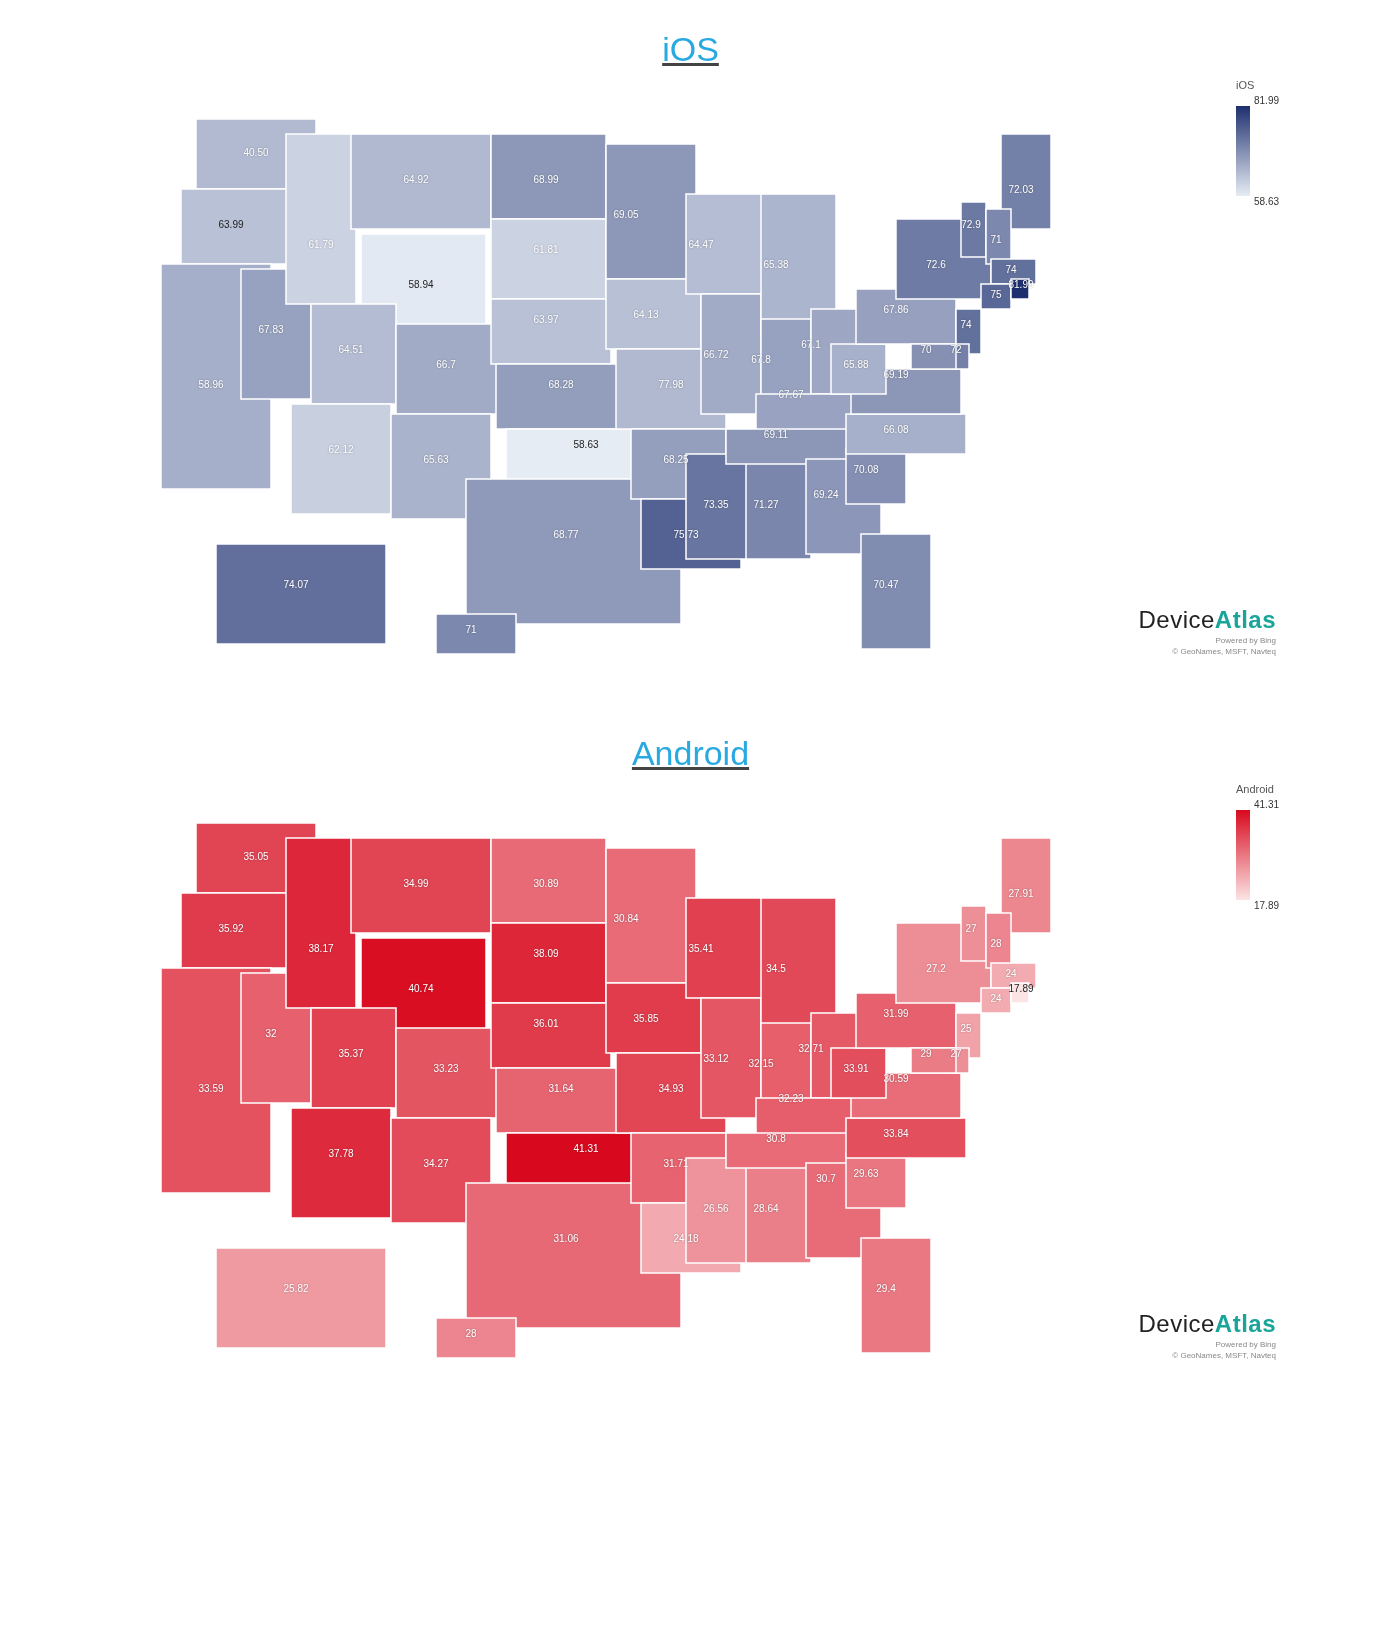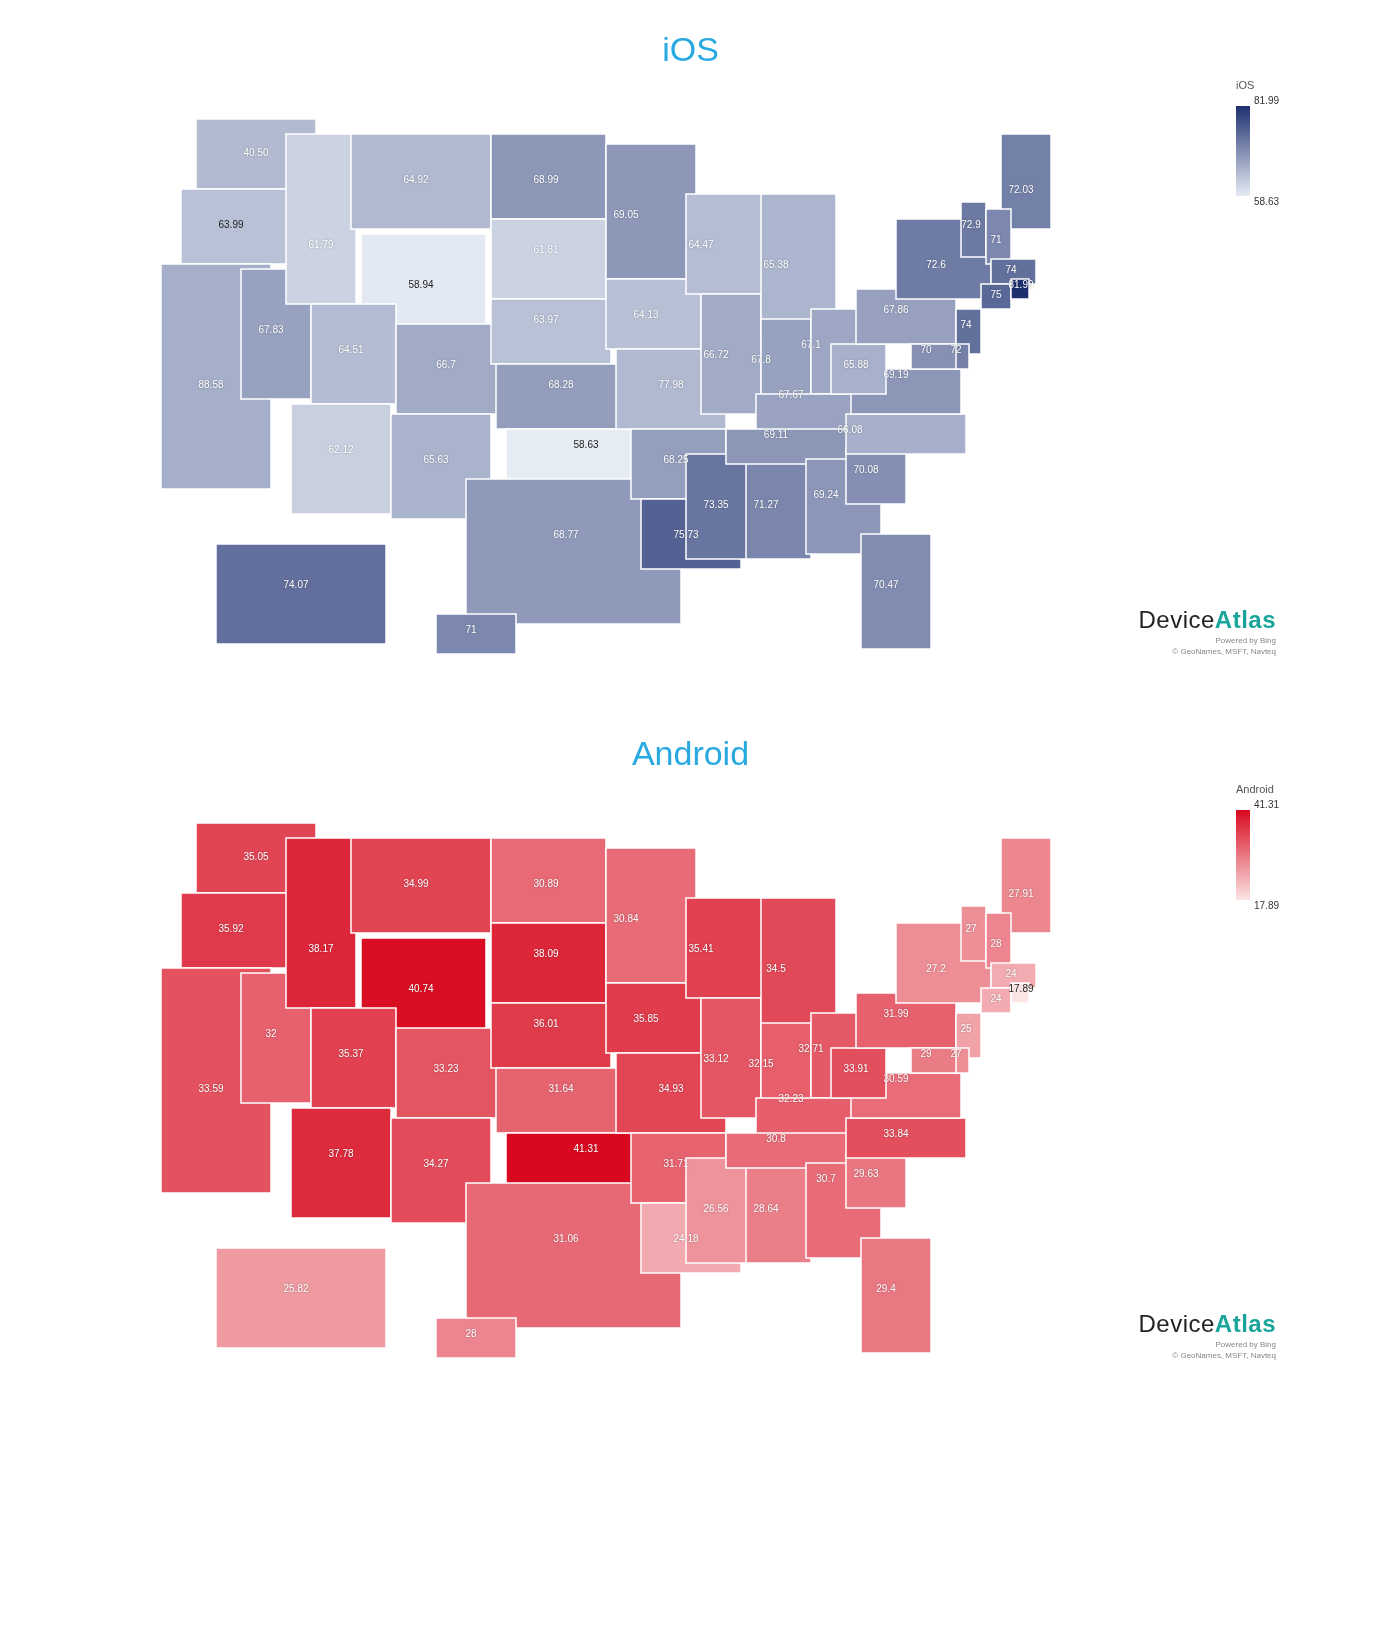--- a/index.html
+++ b/index.html
@@ -1,16 +1,16 @@
 <!DOCTYPE html>
 <html><head>
 <meta charset="utf-8">
 <style>
 html,body{margin:0;padding:0;background:#fff;font-family:"Segoe UI",Arial,sans-serif;color:#444}
-.page{width:1129px;margin:0 auto;}
+.page{width:1129px;margin:0 auto;text-decoration:underline;}
 .heading{font-size:34px;text-align:center;font-weight:400;margin:30px 0 5px;}
 .sub{font-size:14px;text-align:center;color:#555;margin-bottom:10px;}
 .mapwrap{position:relative;width:1180px;height:600px;margin:0 auto;}
 .mapwrap svg{position:absolute;left:0;top:0;}
 .state-label{position:absolute;font-size:10px;color:#fff;white-space:nowrap;transform:translate(-50%,-50%);pointer-events:none;font-weight:500;text-shadow:0 0 2px rgba(0,0,0,0.35);}
 .state-label.dark{color:#222;text-shadow:none;}
 .legend{position:absolute;right:10px;top:5px;width:60px;}
 .legend .lgtitle{font-size:11px;color:#555;margin-bottom:4px;}
 .legend .bar{width:14px;height:90px;}
 .legend .val{font-size:10px;color:#333;}
@@ -83,21 +83,21 @@
     <div class="bar" id="leg-ios" style="background: linear-gradient(rgb(30, 47, 111), rgb(230, 236, 244));"></div>
     <div class="val" style="text-align:left;margin-left:18px;">58.63</div>
   </div>
   <div class="brand">
     <div class="logo">Device<b>Atlas</b></div>
     <div class="cred">Powered by Bing</div>
     <div class="cred">© GeoNames, MSFT, Navteq</div>
   </div>
 <div class="state-label" style="left: 130px; top: 78px;">40.50</div>
       <div class="state-label dark" style="left: 105px; top: 150px;">63.99</div>
-      <div class="state-label" style="left: 85px; top: 310px;">88.58</div>
+      <div class="state-label" style="left: 85px; top: 310px;">58.96</div>
       <div class="state-label" style="left: 145px; top: 255px;">67.83</div>
       <div class="state-label" style="left: 195px; top: 170px;">61.79</div>
       <div class="state-label" style="left: 290px; top: 105px;">64.92</div>
       <div class="state-label dark" style="left: 295px; top: 210px;">58.94</div>
       <div class="state-label" style="left: 225px; top: 275px;">64.51</div>
       <div class="state-label" style="left: 320px; top: 290px;">66.7</div>
       <div class="state-label" style="left: 215px; top: 375px;">62.12</div>
       <div class="state-label" style="left: 310px; top: 385px;">65.63</div>
       <div class="state-label" style="left: 420px; top: 105px;">68.99</div>
       <div class="state-label" style="left: 420px; top: 175px;">61.81</div>
@@ -115,21 +115,21 @@
       <div class="state-label" style="left: 590px; top: 430px;">73.35</div>
       <div class="state-label" style="left: 640px; top: 430px;">71.27</div>
       <div class="state-label" style="left: 650px; top: 190px;">65.38</div>
       <div class="state-label" style="left: 635px; top: 285px;">67.8</div>
       <div class="state-label" style="left: 685px; top: 270px;">67.1</div>
       <div class="state-label" style="left: 665px; top: 320px;">67.67</div>
       <div class="state-label" style="left: 650px; top: 360px;">69.11</div>
       <div class="state-label" style="left: 700px; top: 420px;">69.24</div>
       <div class="state-label" style="left: 760px; top: 510px;">70.47</div>
       <div class="state-label" style="left: 740px; top: 395px;">70.08</div>
-      <div class="state-label" style="left: 724px; top: 355px;">66.08</div>
+      <div class="state-label" style="left: 770px; top: 355px;">66.08</div>
       <div class="state-label" style="left: 770px; top: 300px;">69.19</div>
       <div class="state-label" style="left: 730px; top: 290px;">65.88</div>
       <div class="state-label" style="left: 770px; top: 235px;">67.86</div>
       <div class="state-label" style="left: 810px; top: 190px;">72.6</div>
       <div class="state-label" style="left: 895px; top: 115px;">72.03</div>
       <div class="state-label" style="left: 845px; top: 150px;">72.9</div>
       <div class="state-label" style="left: 870px; top: 165px;">71</div>
       <div class="state-label" style="left: 885px; top: 195px;">74</div>
       <div class="state-label" style="left: 870px; top: 220px;">75</div>
       <div class="state-label" style="left: 895px; top: 210px;">81.99</div>

